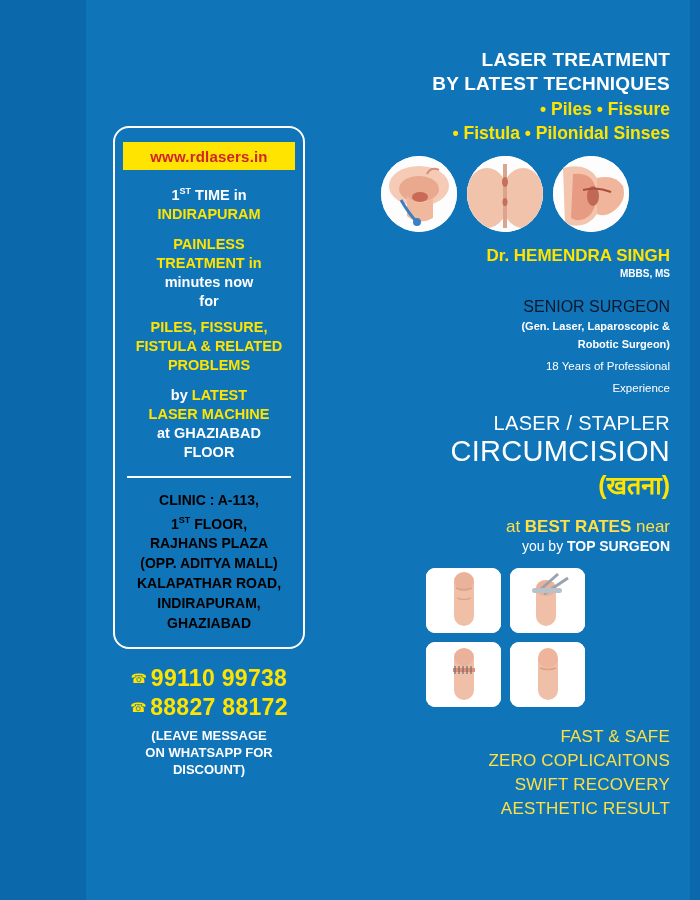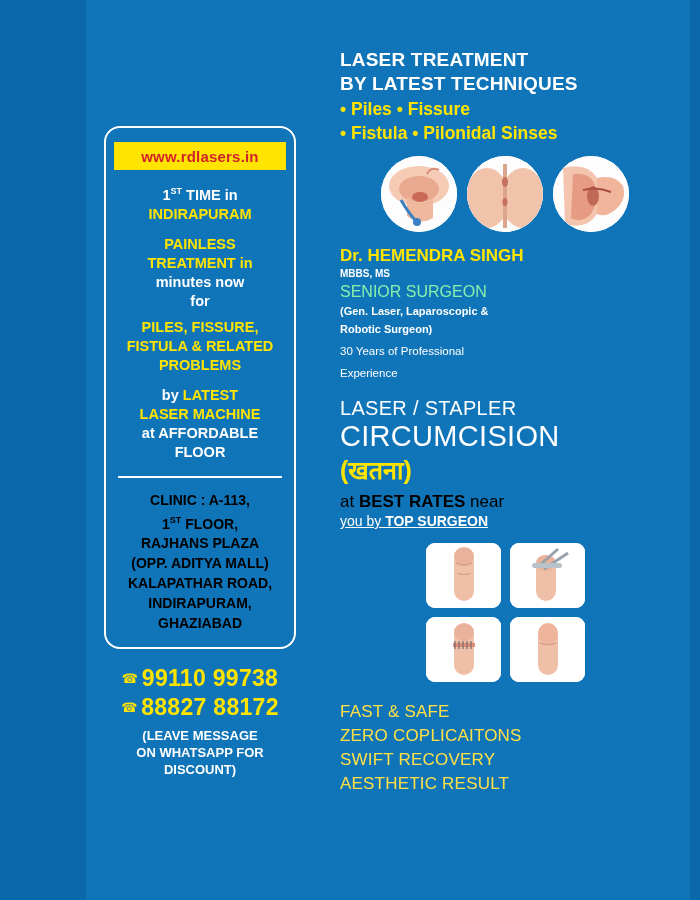--- a/index.html
+++ b/index.html
@@ -33,21 +33,21 @@
     position: absolute;
     right: 0; top: 0;
     width: 10px;
     height: 900px;
     background: #0b69ab;
   }
 
   
   .left-col {
     position: absolute;
-    left: 104px;
+    left: 113px;
     top: 126px;
     width: 192px;
   }
   .left-card {
     border: 2px solid #ffffff;
     border-radius: 16px;
     padding: 10px 8px 14px 8px;
     box-sizing: border-box;
     width: 192px;
   }
@@ -114,21 +114,21 @@
     line-height: 17px;
     margin-top: 6px;
   }
 
   
   .right-col {
     position: absolute;
     left: 340px;
     top: 48px;
     width: 330px;
-    text-align: left;
+    text-align: right;
   }
   .hdr1 {
     color: #ffffff;
     font-size: 19px;
     font-weight: bold;
     line-height: 24px;
     letter-spacing: .2px;
   }
   .hdr-yellow {
     color: #ffe400;
@@ -158,23 +158,23 @@
     font-weight: bold;
     margin-top: 14px;
   }
   .doctor-deg {
     color: #ffffff;
     font-size: 10px;
     font-weight: bold;
     margin-top: 2px;
   }
   .doctor-role {
-    color: #86efac;
+    color: #0f172a;
     font-size: 16px;
-    margin-top: 4px;
+    margin-top: 19px;
   }
   .doctor-spec {
     color: #ffffff;
     font-size: 11px;
     font-weight: bold;
     line-height: 15px;
     margin-top: 3px;
   }
   .doctor-exp {
     color: #ffffff;
@@ -196,30 +196,29 @@
     line-height: 32px;
   }
   .khatna {
     color: #ffe400;
     font-size: 25px;
     font-weight: bold;
     line-height: 32px;
     margin-top: 2px;
   }
   .best-rates {
-    color: #000000;
+    color: #fde047;
     font-size: 17px;
-    margin-top: 6px;
+    margin-top: 16px;
   }
   .best-rates b { font-weight: bold; }
   .top-surgeon {
     color: #ffffff;
     font-size: 14px;
     margin-top: 1px;
-    text-decoration: underline;
   }
 
   .grid4 {
     display: grid;
     grid-template-columns: 75px 75px;
     grid-gap: 9px;
     justify-content: center;
     margin-top: 14px;
   }
   .tile {
@@ -270,21 +269,21 @@
       <div class="l-line l-yellow">PILES, FISSURE,</div>
       <div class="l-line l-yellow">FISTULA &amp; RELATED</div>
       <div class="l-line l-yellow">PROBLEMS</div>
 
       <div class="spacer-sm"></div>
 
       <div class="l-line">
         <span>by </span><span class="l-yellow">LATEST</span>
       </div>
       <div class="l-line l-yellow">LASER MACHINE</div>
-      <div class="l-line">at AFFORDABLE</div>
+      <div class="l-line">at GHAZIABAD</div>
       <div class="l-line">FLOOR</div>
 
       <div class="divider"></div>
 
       <div class="clinic">CLINIC : A-113,</div>
       <div class="clinic">
         <span>1</span><span class="sup">ST</span><span> FLOOR,</span>
       </div>
       <div class="clinic">RAJHANS PLAZA</div>
       <div class="clinic">(OPP. ADITYA MALL)</div>
@@ -348,21 +347,21 @@
           <path d="M30 34 Q44 30 58 36" stroke="#a84f40" stroke-width="2" fill="none"></path>
         </svg>
       </div>
     </div>
 
     <div class="doctor-name">Dr. HEMENDRA SINGH</div>
     <div class="doctor-deg">MBBS, MS</div>
     <div class="doctor-role">SENIOR SURGEON</div>
     <div class="doctor-spec">(Gen. Laser, Laparoscopic &amp;</div>
     <div class="doctor-spec">Robotic Surgeon)</div>
-    <div class="doctor-exp">30 Years of Professional</div>
+    <div class="doctor-exp">18 Years of Professional</div>
     <div class="doctor-exp">Experience</div>
 
     <div class="ls-line">LASER / STAPLER</div>
     <div class="circum">CIRCUMCISION</div>
     <div class="khatna">(खतना)</div>
     <div class="best-rates">
       <span>at </span><b>BEST RATES</b><span> near</span>
     </div>
     <div class="top-surgeon">
       <span>you by </span><b>TOP SURGEON</b>

